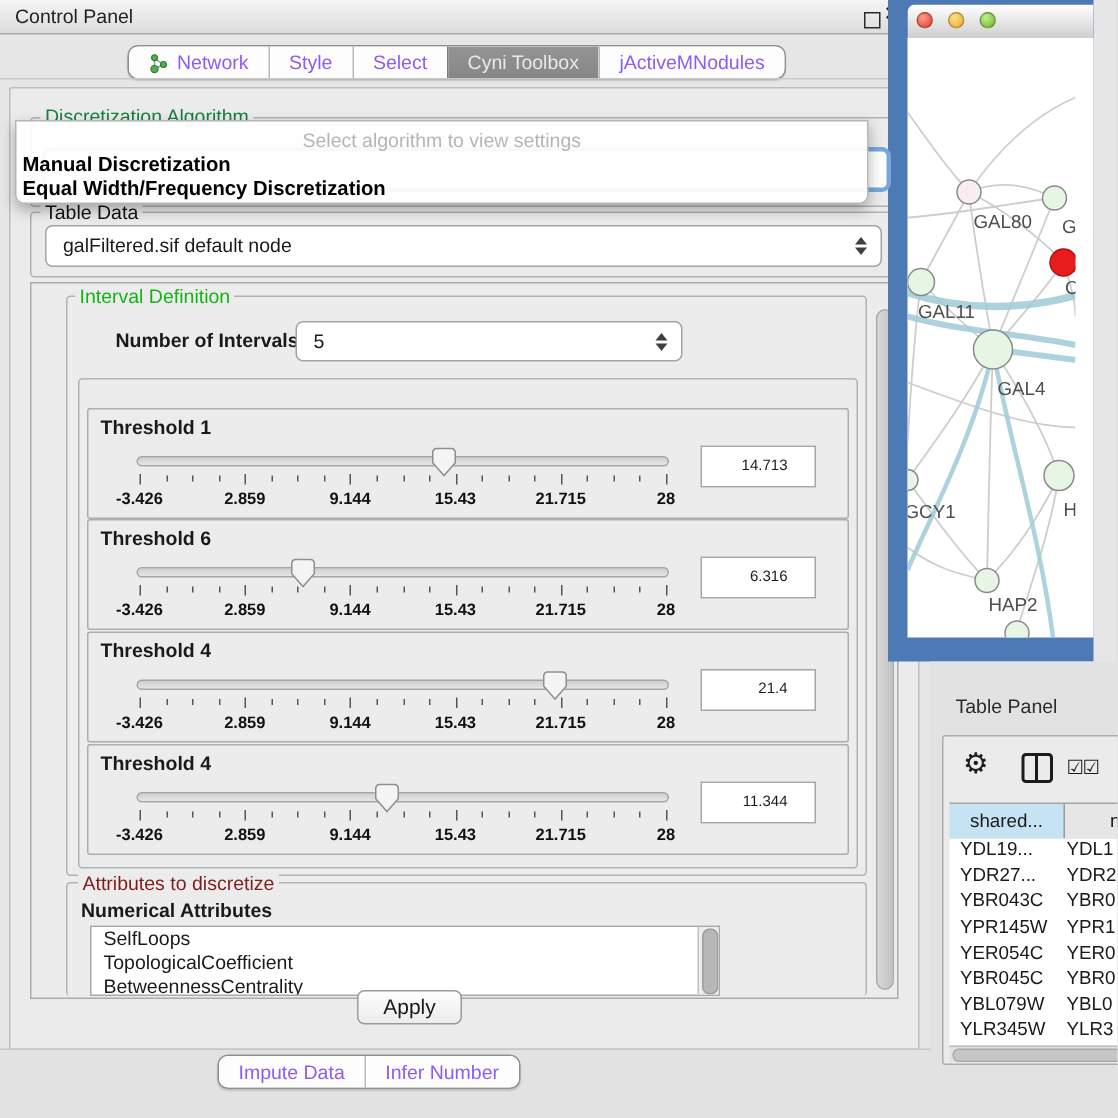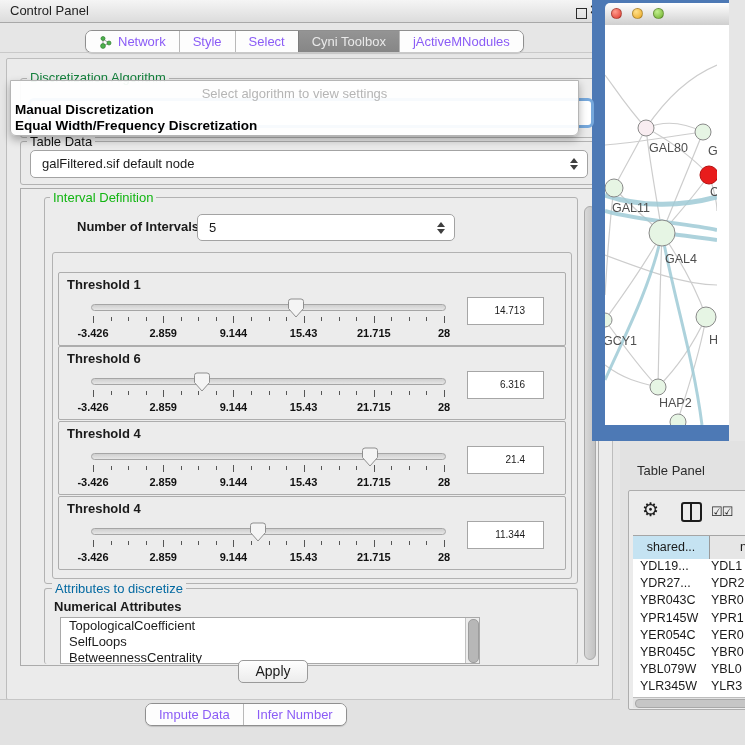--- a/index.html
+++ b/index.html
@@ -303,26 +303,26 @@
         <div class="sl-lbl" style="left: 314.8px;">21.715</div>
         <div class="sl-lbl" style="left: 385px;">28</div>
         <div class="sl-handle" style="left: 190.968px;"><svg width="16" height="20" viewBox="0 0 16 20">
             <path d="M3,1 h10 a2.5,2.5 0 0 1 2.5,2.5 v7 L8,19 0.5,10.5 v-7 A2.5,2.5 0 0 1 3,1 z" fill="#f4f4f4" stroke="#8f8f8f" stroke-width="1"></path>
           </svg></div>
         <div class="thr-field">11.344</div>
       </div>
     </div>
 
   <div class="abs groupbox" style="left:44px;top:588px;width:532px;height:75px;border-bottom:none;"></div>
-  <span class="grouplab abs" style="left:52px;top:581px;color:#0369a1;background:#ececec;text-align:center;">Attributes to discretize</span>
+  <span class="grouplab abs" style="left:52px;top:581px;color:#7f1d1d;background:#ececec;text-align:center;">Attributes to discretize</span>
   <span class="abs" style="left:54px;top:599px;font-size:13px;font-weight:bold;">Numerical Attributes</span>
   <div class="abs attr-list" id="attrList">
 
-  <div class="attr-item">TopologicalCoefficient</div>
-      <div class="attr-item">SelfLoops</div>
+  <div class="attr-item">SelfLoops</div>
+      <div class="attr-item">TopologicalCoefficient</div>
       <div class="attr-item">BetweennessCentrality</div>
       <div class="attr-sb">
         <div class="th"></div>
       </div>
     </div>
 
   <div class="abs apply-btn">Apply</div>
 
   <div class="abs bottomline"></div>
   <div class="abs bottomarea"></div>

